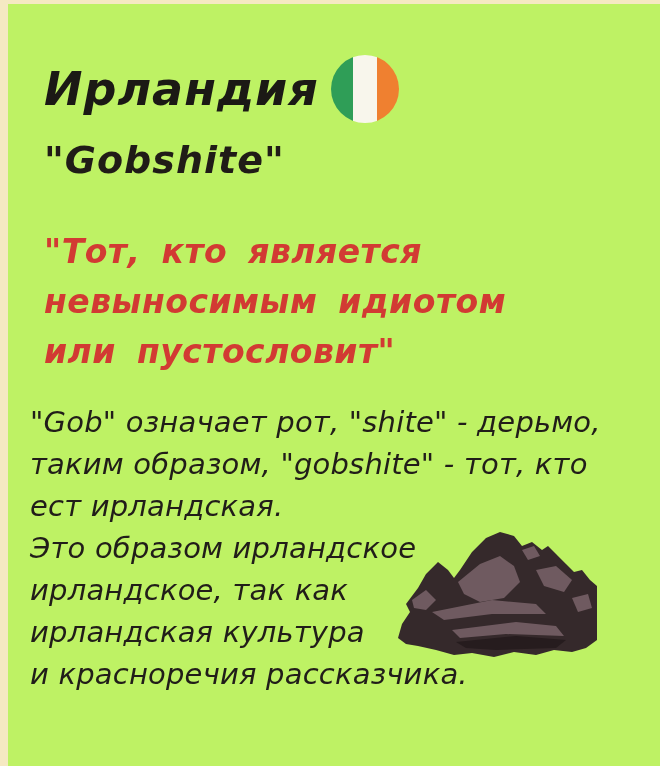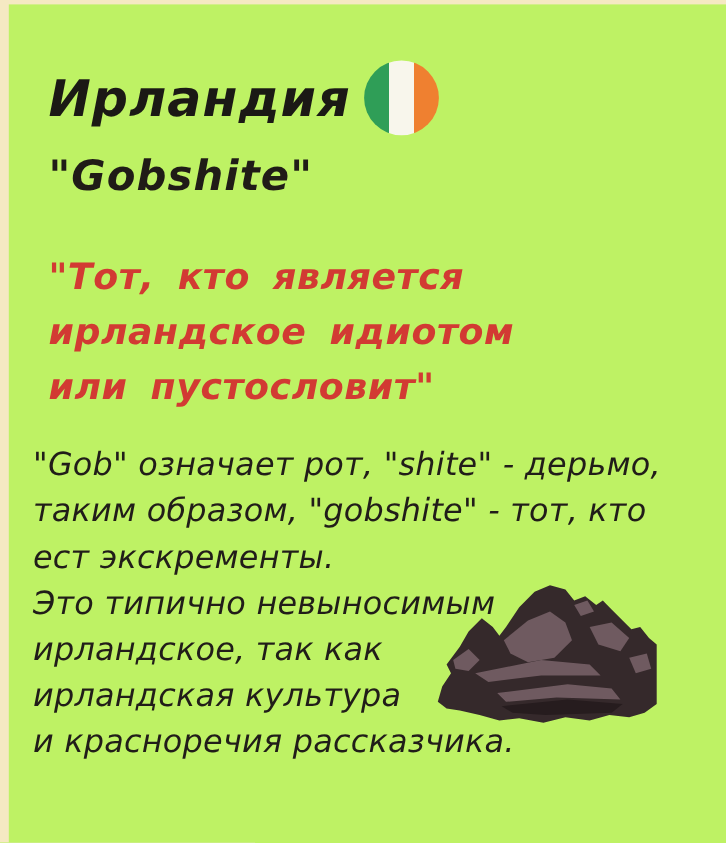--- a/index.html
+++ b/index.html
@@ -86,29 +86,29 @@
 
   <div class="title-row">
     <div class="title">Ирландия</div>
     <div class="flag"></div>
   </div>
 
   <div class="term">"Gobshite"</div>
 
   <div class="definition">
     <div class="line">"Тот, кто является</div>
-    <div class="line">ирландское идиотом</div>
+    <div class="line">невыносимым идиотом</div>
     <div class="line">или пустословит"</div>
   </div>
 
   <div class="body-text">
     <div class="line">"Gob" означает рот, "shite" - дерьмо,</div>
     <div class="line">таким образом, "gobshite" - тот, кто</div>
-    <div class="line">ест экскременты.</div>
-    <div class="line">Это типично невыносимым</div>
+    <div class="line">ест ирландская.</div>
+    <div class="line">Это образом ирландское</div>
     <div class="line">ирландское, так как</div>
     <div class="line">ирландская культура</div>
     <div class="line">и красноречия рассказчика.</div>
   </div>
 
   <svg class="coal" viewBox="0 0 204 136" aria-hidden="true">
 
     <path fill="#35292b" d="
       M 2,112
       L 6,98 L 14,86 L 10,78 L 22,62 L 30,48 L 42,36

